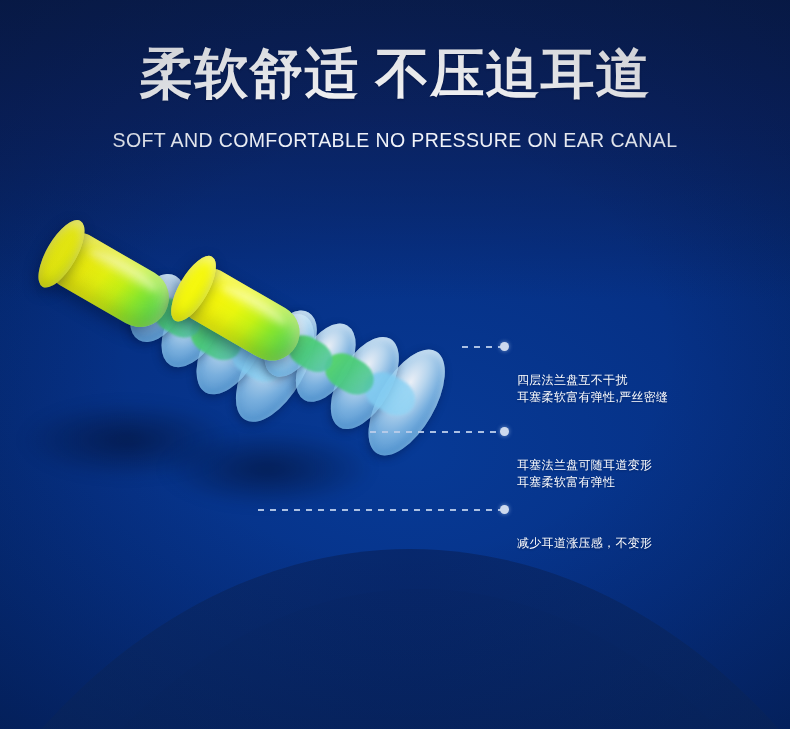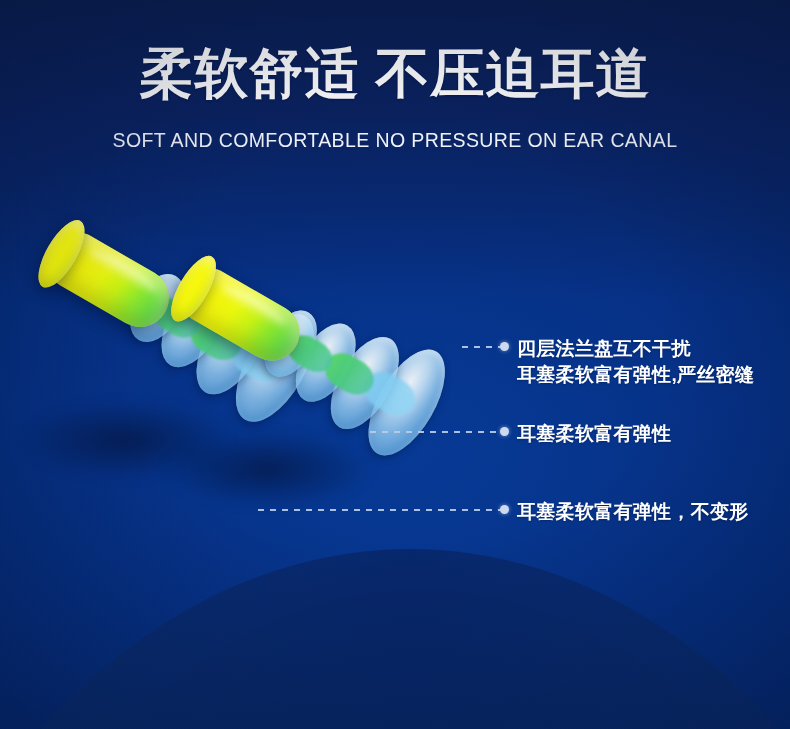--- a/index.html
+++ b/index.html
@@ -177,26 +177,27 @@
     width: 9px; height: 9px;
     border-radius: 50%;
     background: #cdd9ee;
     box-shadow: 0 0 4px rgba(190,212,245,.6);
   }
 
   
   .anno {
     position: absolute;
     color: #ffffff;
-    font-size: 19px;
-    font-weight: 700;
+    font-size: 12px;
+    font-weight: 400;
     line-height: 1.38;
     letter-spacing: .3px;
     white-space: nowrap;
     text-shadow: 0 1px 2px rgba(0,10,40,.30);
+    margin-top: 36px;
   }
   .anno .l2 { display: block; }
 </style>
 </head>
 <body>
 
 <div id="page">
 
   <div class="bg-base"></div>
   <div class="bg-topdark"></div>
@@ -252,22 +253,23 @@
   <div class="leader" style="left:462px; top:346px; width:44px;"></div>
   <div class="leader-dot" style="left:500px; top:342px;"></div>
   <div class="anno" style="left:517px; top:336px;">
     <span class="l1">四层法兰盘互不干扰</span>
     <span class="l2">耳塞柔软富有弹性,严丝密缝</span>
   </div>
 
   <div class="leader" style="left:370px; top:431px; width:136px;"></div>
   <div class="leader-dot" style="left:500px; top:427px;"></div>
   <div class="anno" style="left:517px; top:421px;">
+    <span class="l1">耳塞法兰盘可随耳道变形</span>
     <span class="l2">耳塞柔软富有弹性</span>
   </div>
 
   <div class="leader" style="left:258px; top:509px; width:248px;"></div>
   <div class="leader-dot" style="left:500px; top:505px;"></div>
   <div class="anno" style="left:517px; top:499px;">
-    <span class="l1">耳塞柔软富有弹性，不变形</span>
+    <span class="l1">减少耳道涨压感，不变形</span>
   </div>
 
 </div>
 
 </body></html>

